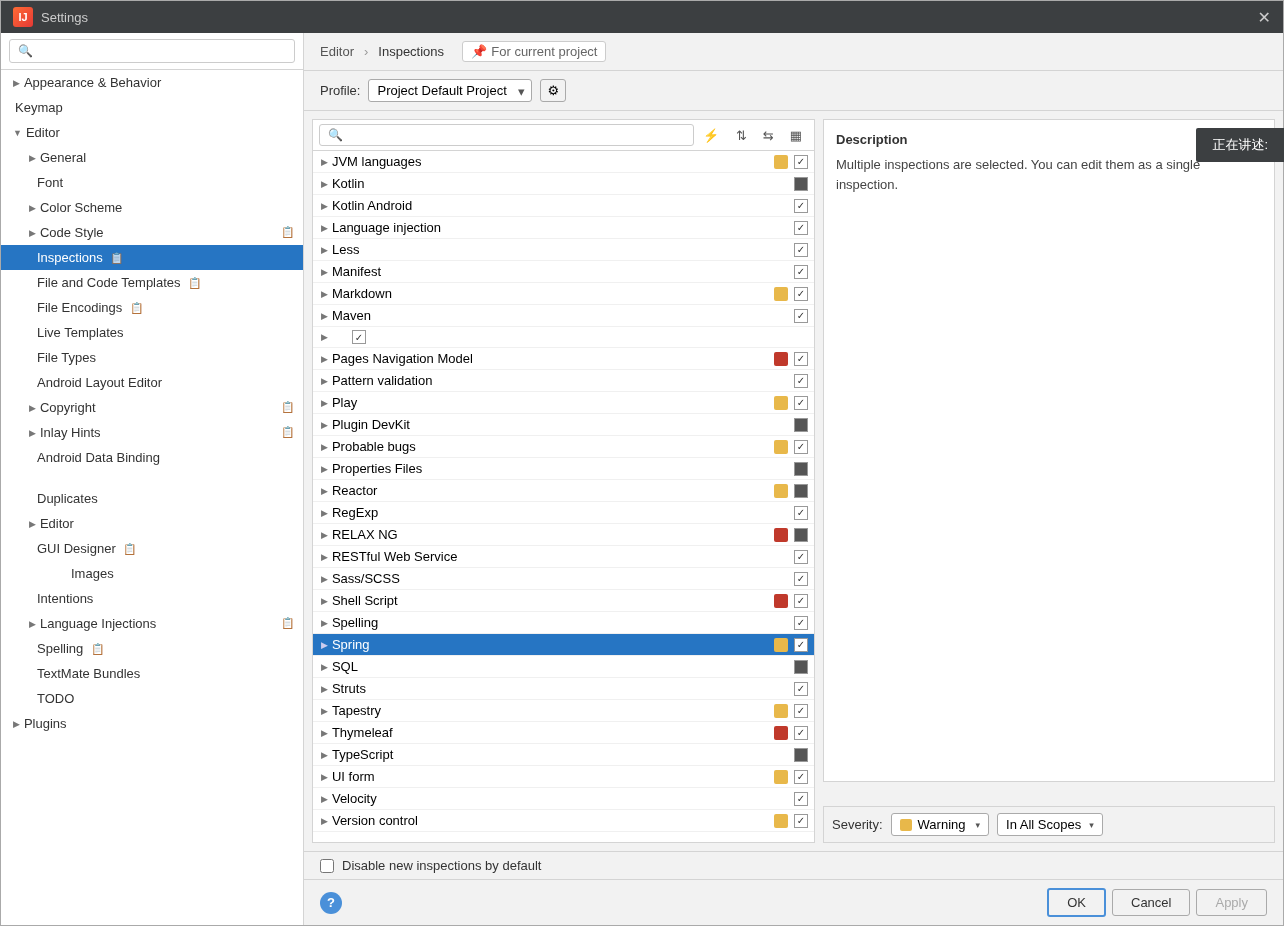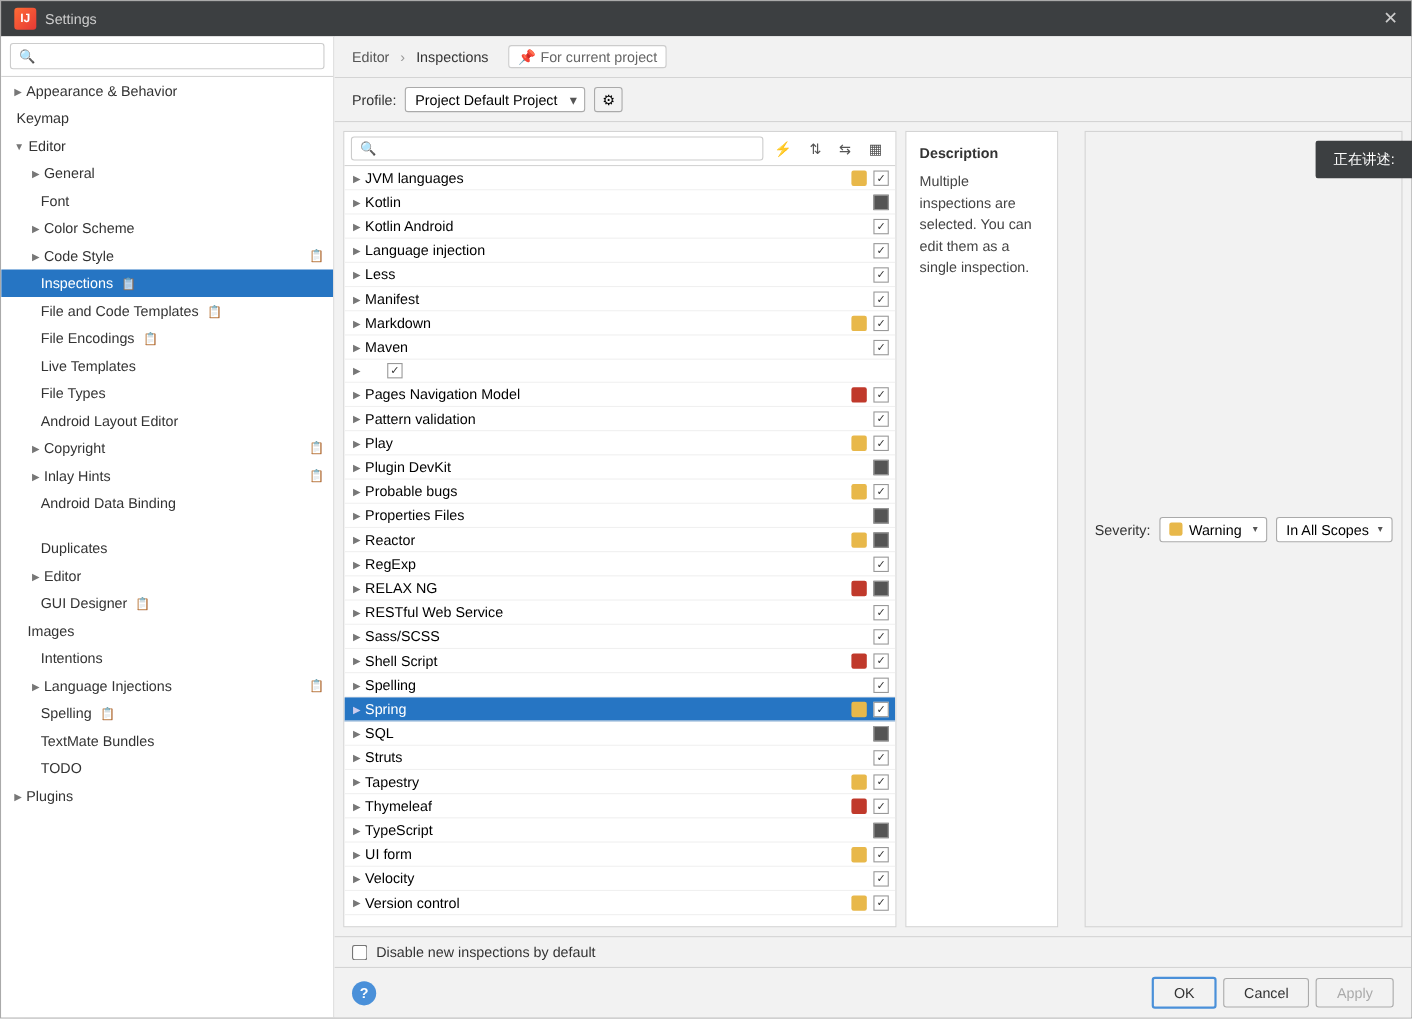--- a/index.html
+++ b/index.html
@@ -45,21 +45,21 @@
     .inspection-row.selected { background: #2675c3; color: #fff; }
     .inspection-row .arrow { font-size: 9px; color: #777; margin-right: 4px; flex-shrink: 0; }
     .inspection-row.selected .arrow { color: #cce; }
     .inspection-name { flex: 1; font-size: 13px; }
     .inspection-row.selected .inspection-name { color: #fff; }
     .color-dot { width: 14px; height: 14px; border-radius: 2px; flex-shrink: 0; margin-right: 4px; }
     .checkbox { width: 14px; height: 14px; border: 1px solid #999; background: #fff; display: flex; align-items: center; justify-content: center; flex-shrink: 0; margin-left: 2px; }
     .checkbox.checked::after { content: '✓'; font-size: 10px; color: #333; }
     .checkbox.partial { background: #555; }
     .checkbox.partial::after { content: ''; }
-    .right-panel { width: 452px; display: flex; flex-direction: row; gap: 24px; flex-shrink: 0; }
+    .right-panel { width: 452px; display: flex; flex-direction: column; gap: 24px; flex-shrink: 0; }
     .description-box { background: #fff; border: 1px solid #d4d4d4; padding: 12px; flex: 1; overflow-y: auto; }
     .description-title { font-weight: bold; color: #333; margin-bottom: 8px; font-size: 13px; }
     .description-text { color: #444; font-size: 13px; line-height: 1.5; }
     .severity-section { background: #f2f2f2; display: flex; align-items: center; gap: 8px; padding: 6px 8px; border: 1px solid #d4d4d4; }
     .severity-label { color: #333; font-size: 13px; }
     .severity-select { padding: 3px 8px; border: 1px solid #aaa; border-radius: 3px; background: #fff; font-size: 12px; display: flex; align-items: center; gap: 6px; cursor: pointer; }
     .severity-dot { width: 12px; height: 12px; background: #e8b84a; border-radius: 2px; }
     .severity-arrow { font-size: 9px; color: #555; margin-left: 4px; }
     .scope-select { padding: 3px 8px; border: 1px solid #aaa; border-radius: 3px; background: #fff; font-size: 12px; display: flex; align-items: center; gap: 4px; cursor: pointer; }
     .bottom-bar { padding: 6px 16px; border-top: 1px solid #d4d4d4; display: flex; align-items: center; gap: 8px; flex-shrink: 0; background: #f2f2f2; }
@@ -160,21 +160,21 @@
           <span>Duplicates</span>
         </div>
         <div class="sidebar-group" style="padding-left:28px;">
           <span class="arrow">▶</span>
           <span>Editor</span>
         </div>
         <div class="sidebar-item" style="padding-left:36px;">
           <span>GUI Designer</span>
           <span class="icon-right">📋</span>
         </div>
-        <div class="sidebar-item" style="">
+        <div class="sidebar-item" style="margin-left:46px;">
           <span>Images</span>
         </div>
         <div class="sidebar-item" style="padding-left:36px;">
           <span>Intentions</span>
         </div>
         <div class="sidebar-group" style="padding-left:28px;">
           <span class="arrow">▶</span>
           <span>Language Injections</span>
           <span class="icon-right">📋</span>
         </div>

